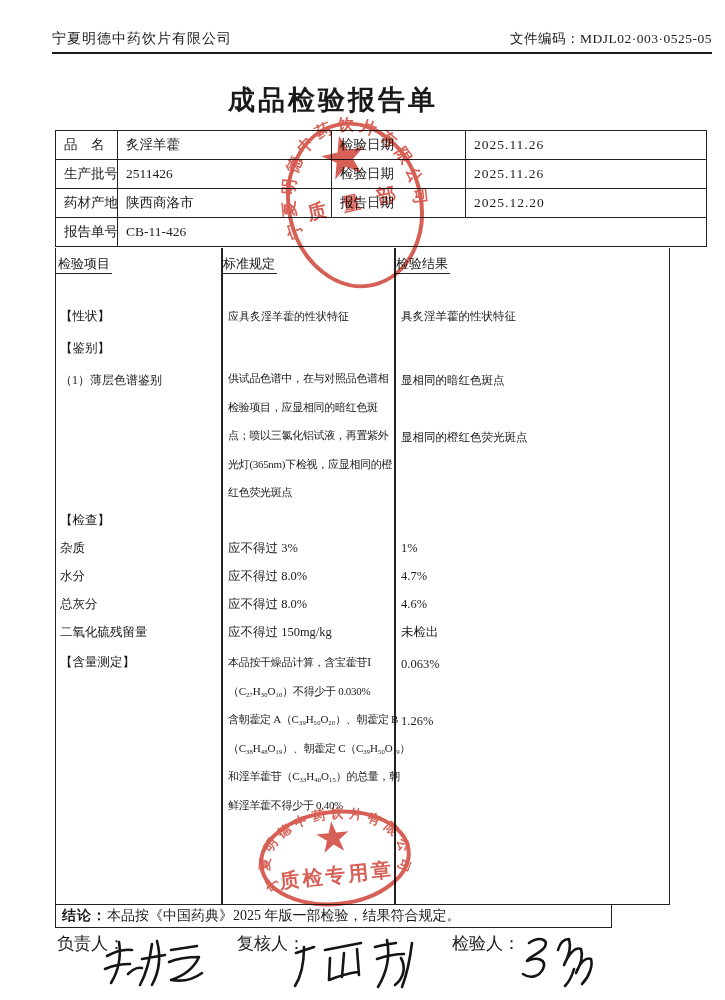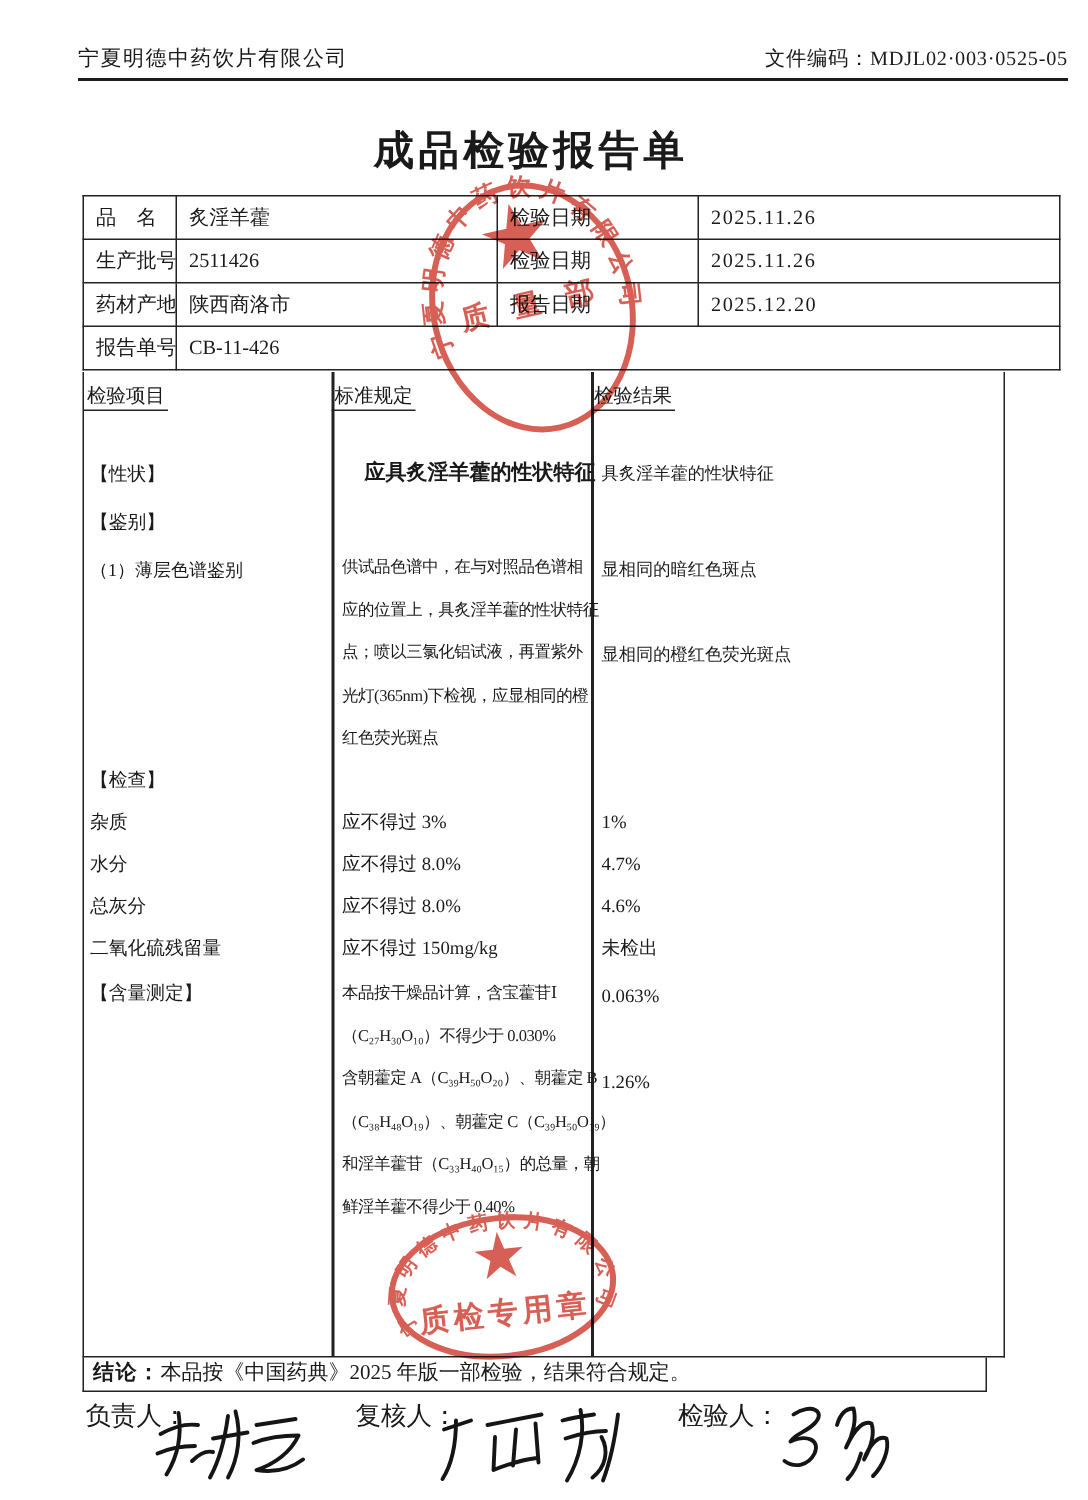--- a/index.html
+++ b/index.html
@@ -9,21 +9,21 @@
     color:#1a1a1a;position:relative;overflow:hidden;
   }
   .page{position:absolute;inset:0;}
   .abs{position:absolute;}
   
   .hdr-company{left:52px;top:30px;font-size:14px;letter-spacing:1px;}
   .hdr-code{right:13px;top:30px;font-size:13.5px;letter-spacing:.5px;}
   .hdr-rule{left:52px;top:52px;width:660px;height:2px;background:#1c1c1c;}
   
   .title{left:0;top:82px;width:666px;text-align:center;
-         font-size:27px;font-weight:bold;letter-spacing:3px;padding-left:21px;}
+         font-size:27px;font-weight:bold;letter-spacing:3px;}
   
   table.info{position:absolute;left:55px;top:130px;width:615px;
              border-collapse:collapse;table-layout:fixed;}
   table.info td{border:1.5px solid #222;height:28px;padding:0 0 0 8px;
                 font-size:13.5px;overflow:hidden;white-space:nowrap;}
   td.lab1{width:53px;padding-left:5px;}
   td.val1{width:205px;}
   td.lab2{width:125px;}
   td.val2{width:232px;letter-spacing:1px;}
   
@@ -31,21 +31,21 @@
             border-left:1.5px solid #222;border-right:1.5px solid #222;
             border-bottom:1.5px solid #222;font-size:12.5px;}
   .vline{position:absolute;top:0;bottom:0;width:1.5px;background:#222;}
   .mt-head{position:absolute;top:7px;text-align:left;font-size:13px;}
   .mt-head span{border-bottom:1.5px solid #222;padding:0 2px 2px 2px;}
   .item{position:absolute;line-height:20px;white-space:nowrap;}
   .lines{position:absolute;width:170px;}
   .lines .ln{height:28.5px;line-height:28.5px;font-size:11px;
              letter-spacing:-0.3px;white-space:nowrap;}
   
-  .conclusion{left:55px;top:905px;width:603px;height:23px;box-sizing:border-box;
+  .conclusion{left:55px;top:905px;width:557px;height:23px;box-sizing:border-box;
               border-left:1.5px solid #222;border-right:1.5px solid #222;
               border-bottom:1.5px solid #222;font-size:14px;line-height:22px;
               padding-left:6px;white-space:nowrap;}
   .conclusion b{letter-spacing:1px;}
   .sig-label{top:932px;font-size:17px;}
   
   .stamp{position:absolute;mix-blend-mode:multiply;opacity:.88;}
   .stamp text{font-family:"Liberation Serif","DejaVu Serif",serif;font-weight:bold;}
   .sig path{fill:none;stroke:#151515;stroke-width:2.6;
             stroke-linecap:round;stroke-linejoin:round;}
@@ -90,29 +90,29 @@
 
   <div class="abs main-box">
     <div class="vline" style="left:165px;"></div>
     <div class="vline" style="left:338px;"></div>
 
     <div class="mt-head" style="left:0;width:165px;"><span>检验项目</span></div>
     <div class="mt-head" style="left:165px;width:145px;"><span>标准规定</span></div>
     <div class="mt-head" style="left:338px;width:170px;"><span>检验结果</span></div>
 
     <div class="item" style="left:4px;top:58px;">【性状】</div>
-    <div class="item" style="left:187px;top:58px;font-size:14px;font-weight:bold;">应具炙淫羊藿的性状特征</div>
+    <div class="item" style="left:172px;top:58px;font-size:11px;">应具炙淫羊藿的性状特征</div>
     <div class="item" style="left:345px;top:58px;font-size:11.5px;">具炙淫羊藿的性状特征</div>
 
     <div class="item" style="left:4px;top:90px;">【鉴别】</div>
 
     <div class="item" style="left:4px;top:122px;font-size:12px;">（1）薄层色谱鉴别</div>
     <div class="lines" style="left:172px;top:116px;">
       <div class="ln">供试品色谱中，在与对照品色谱相</div>
-      <div class="ln">应的位置上，具炙淫羊藿的性状特征</div>
+      <div class="ln">检验项目，应显相同的暗红色斑</div>
       <div class="ln">点；喷以三氯化铝试液，再置紫外</div>
       <div class="ln">光灯(365nm)下检视，应显相同的橙</div>
       <div class="ln">红色荧光斑点</div>
     </div>
     <div class="item" style="left:345px;top:122px;font-size:11.5px;">显相同的暗红色斑点</div>
     <div class="item" style="left:345px;top:179px;font-size:11.5px;">显相同的橙红色荧光斑点</div>
 
     <div class="item" style="left:4px;top:262px;">【检查】</div>
 
     <div class="item" style="left:4px;top:290px;">杂质</div>

